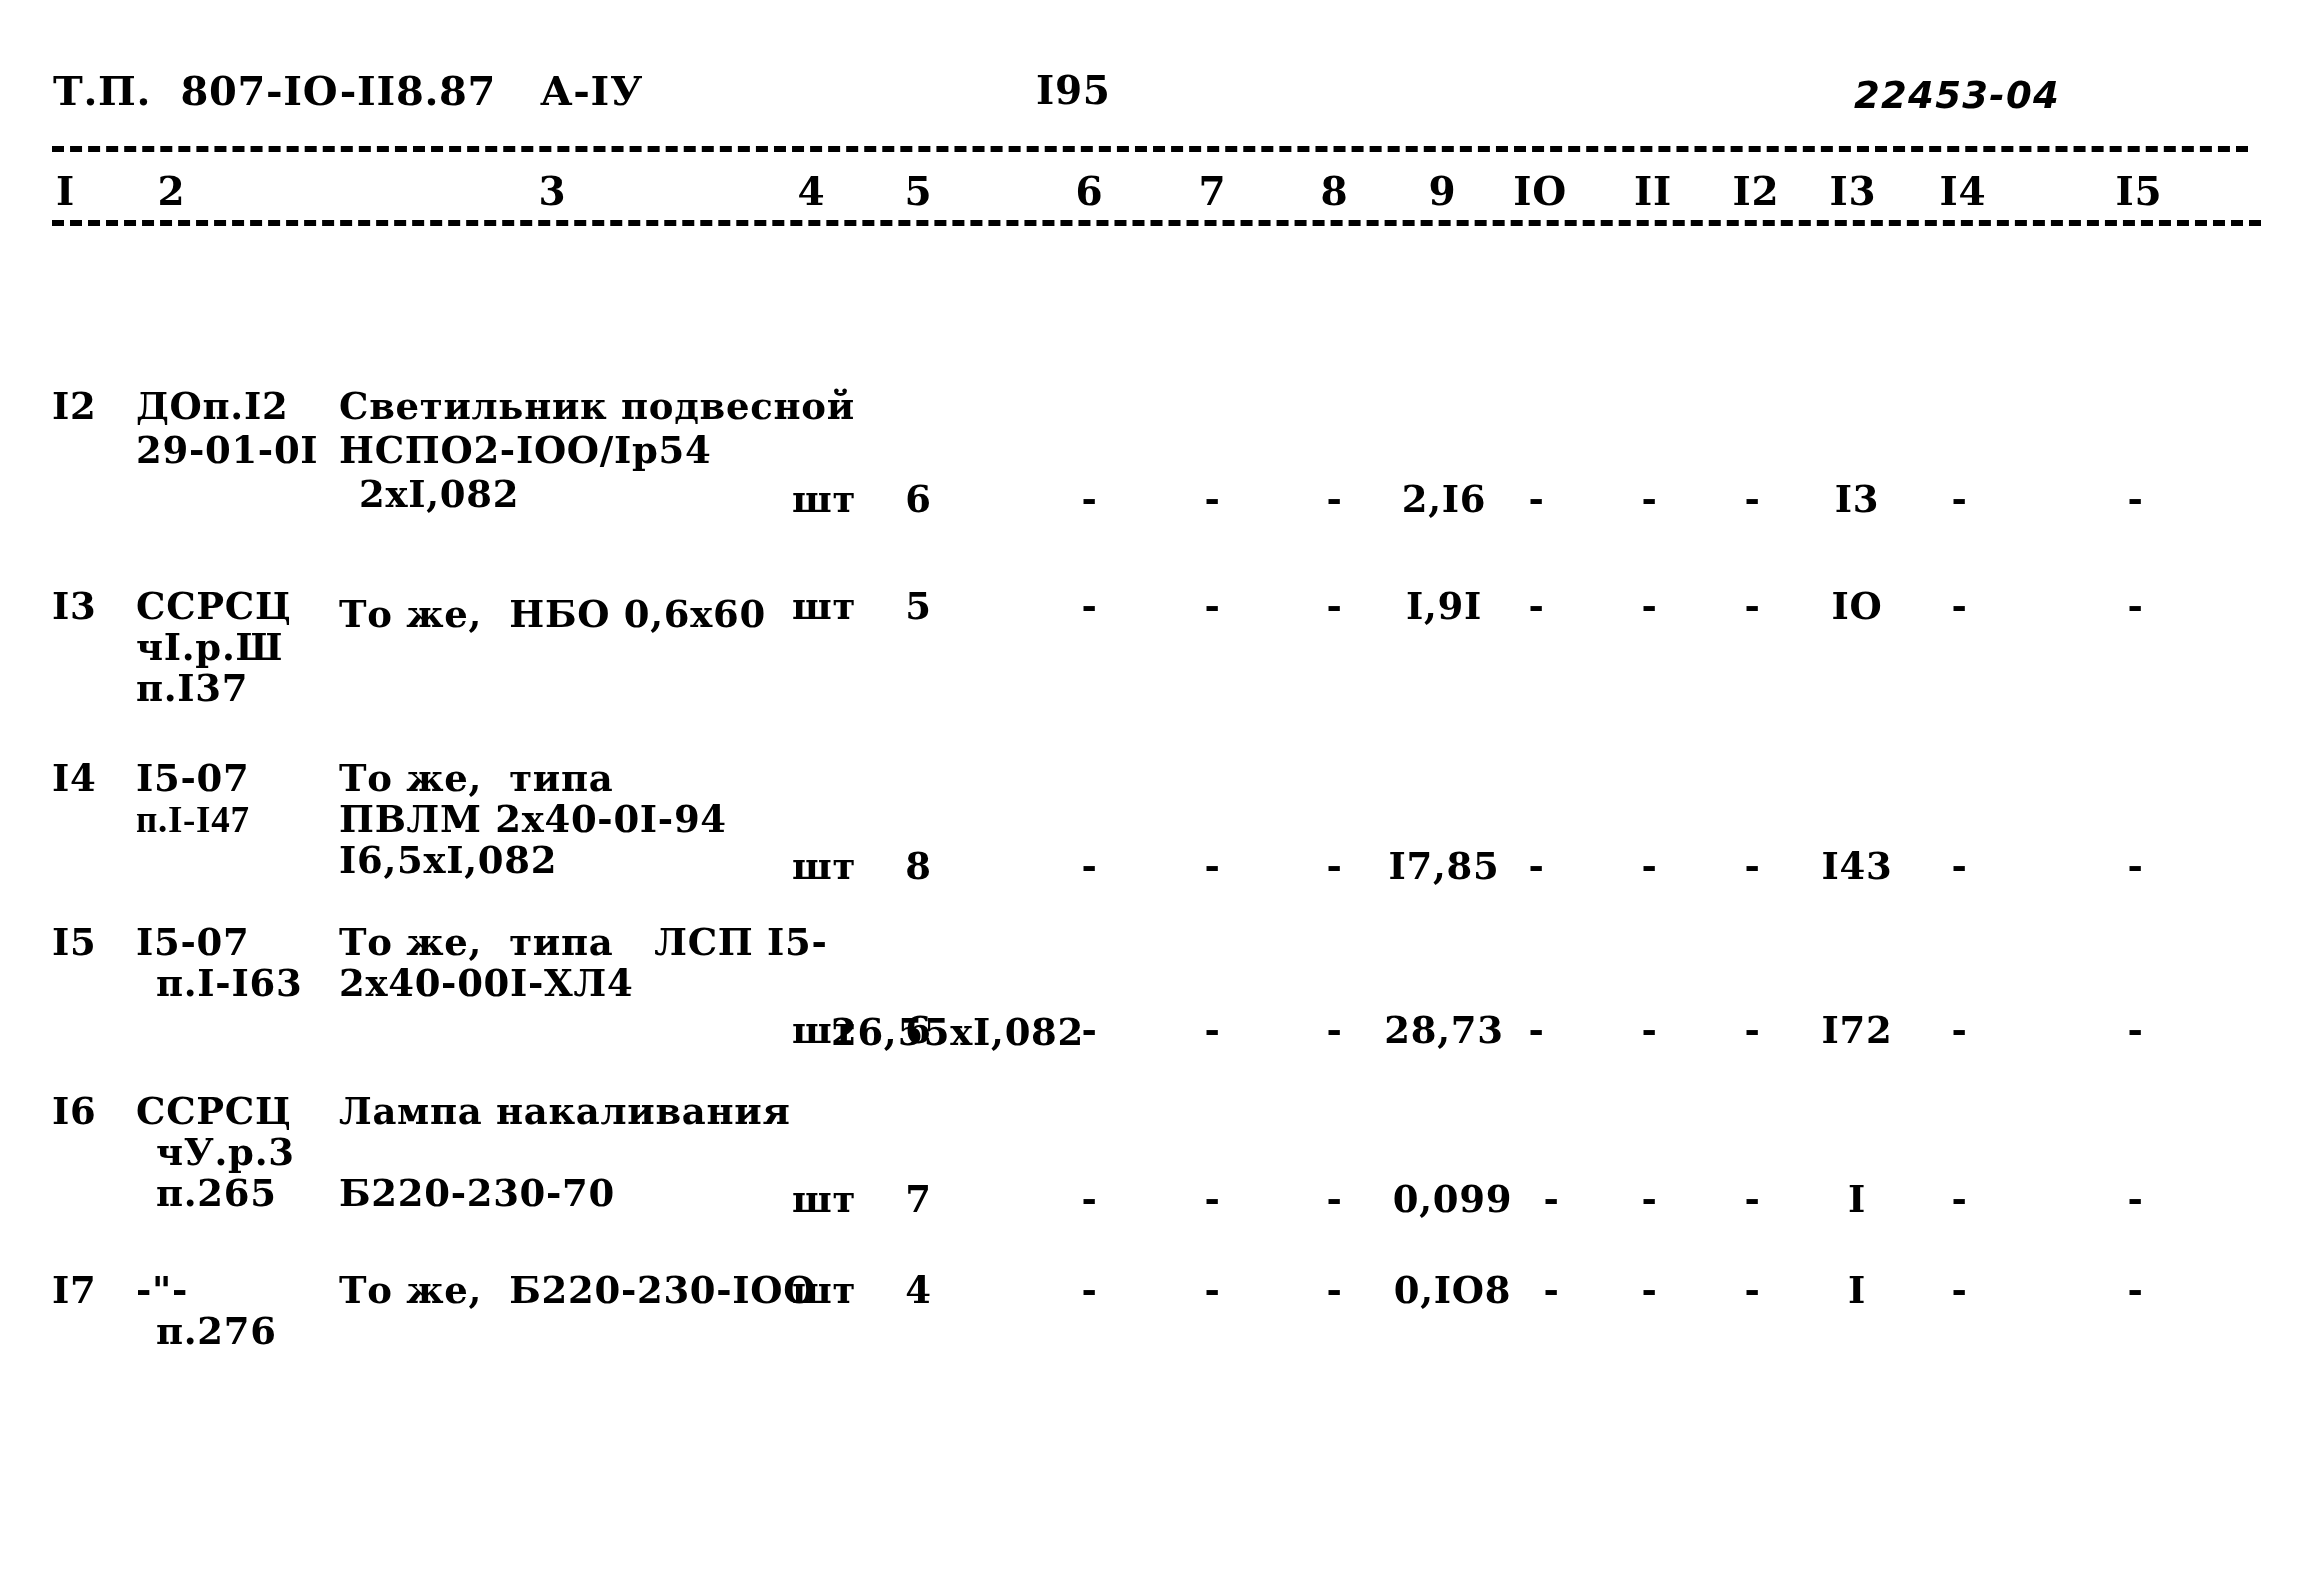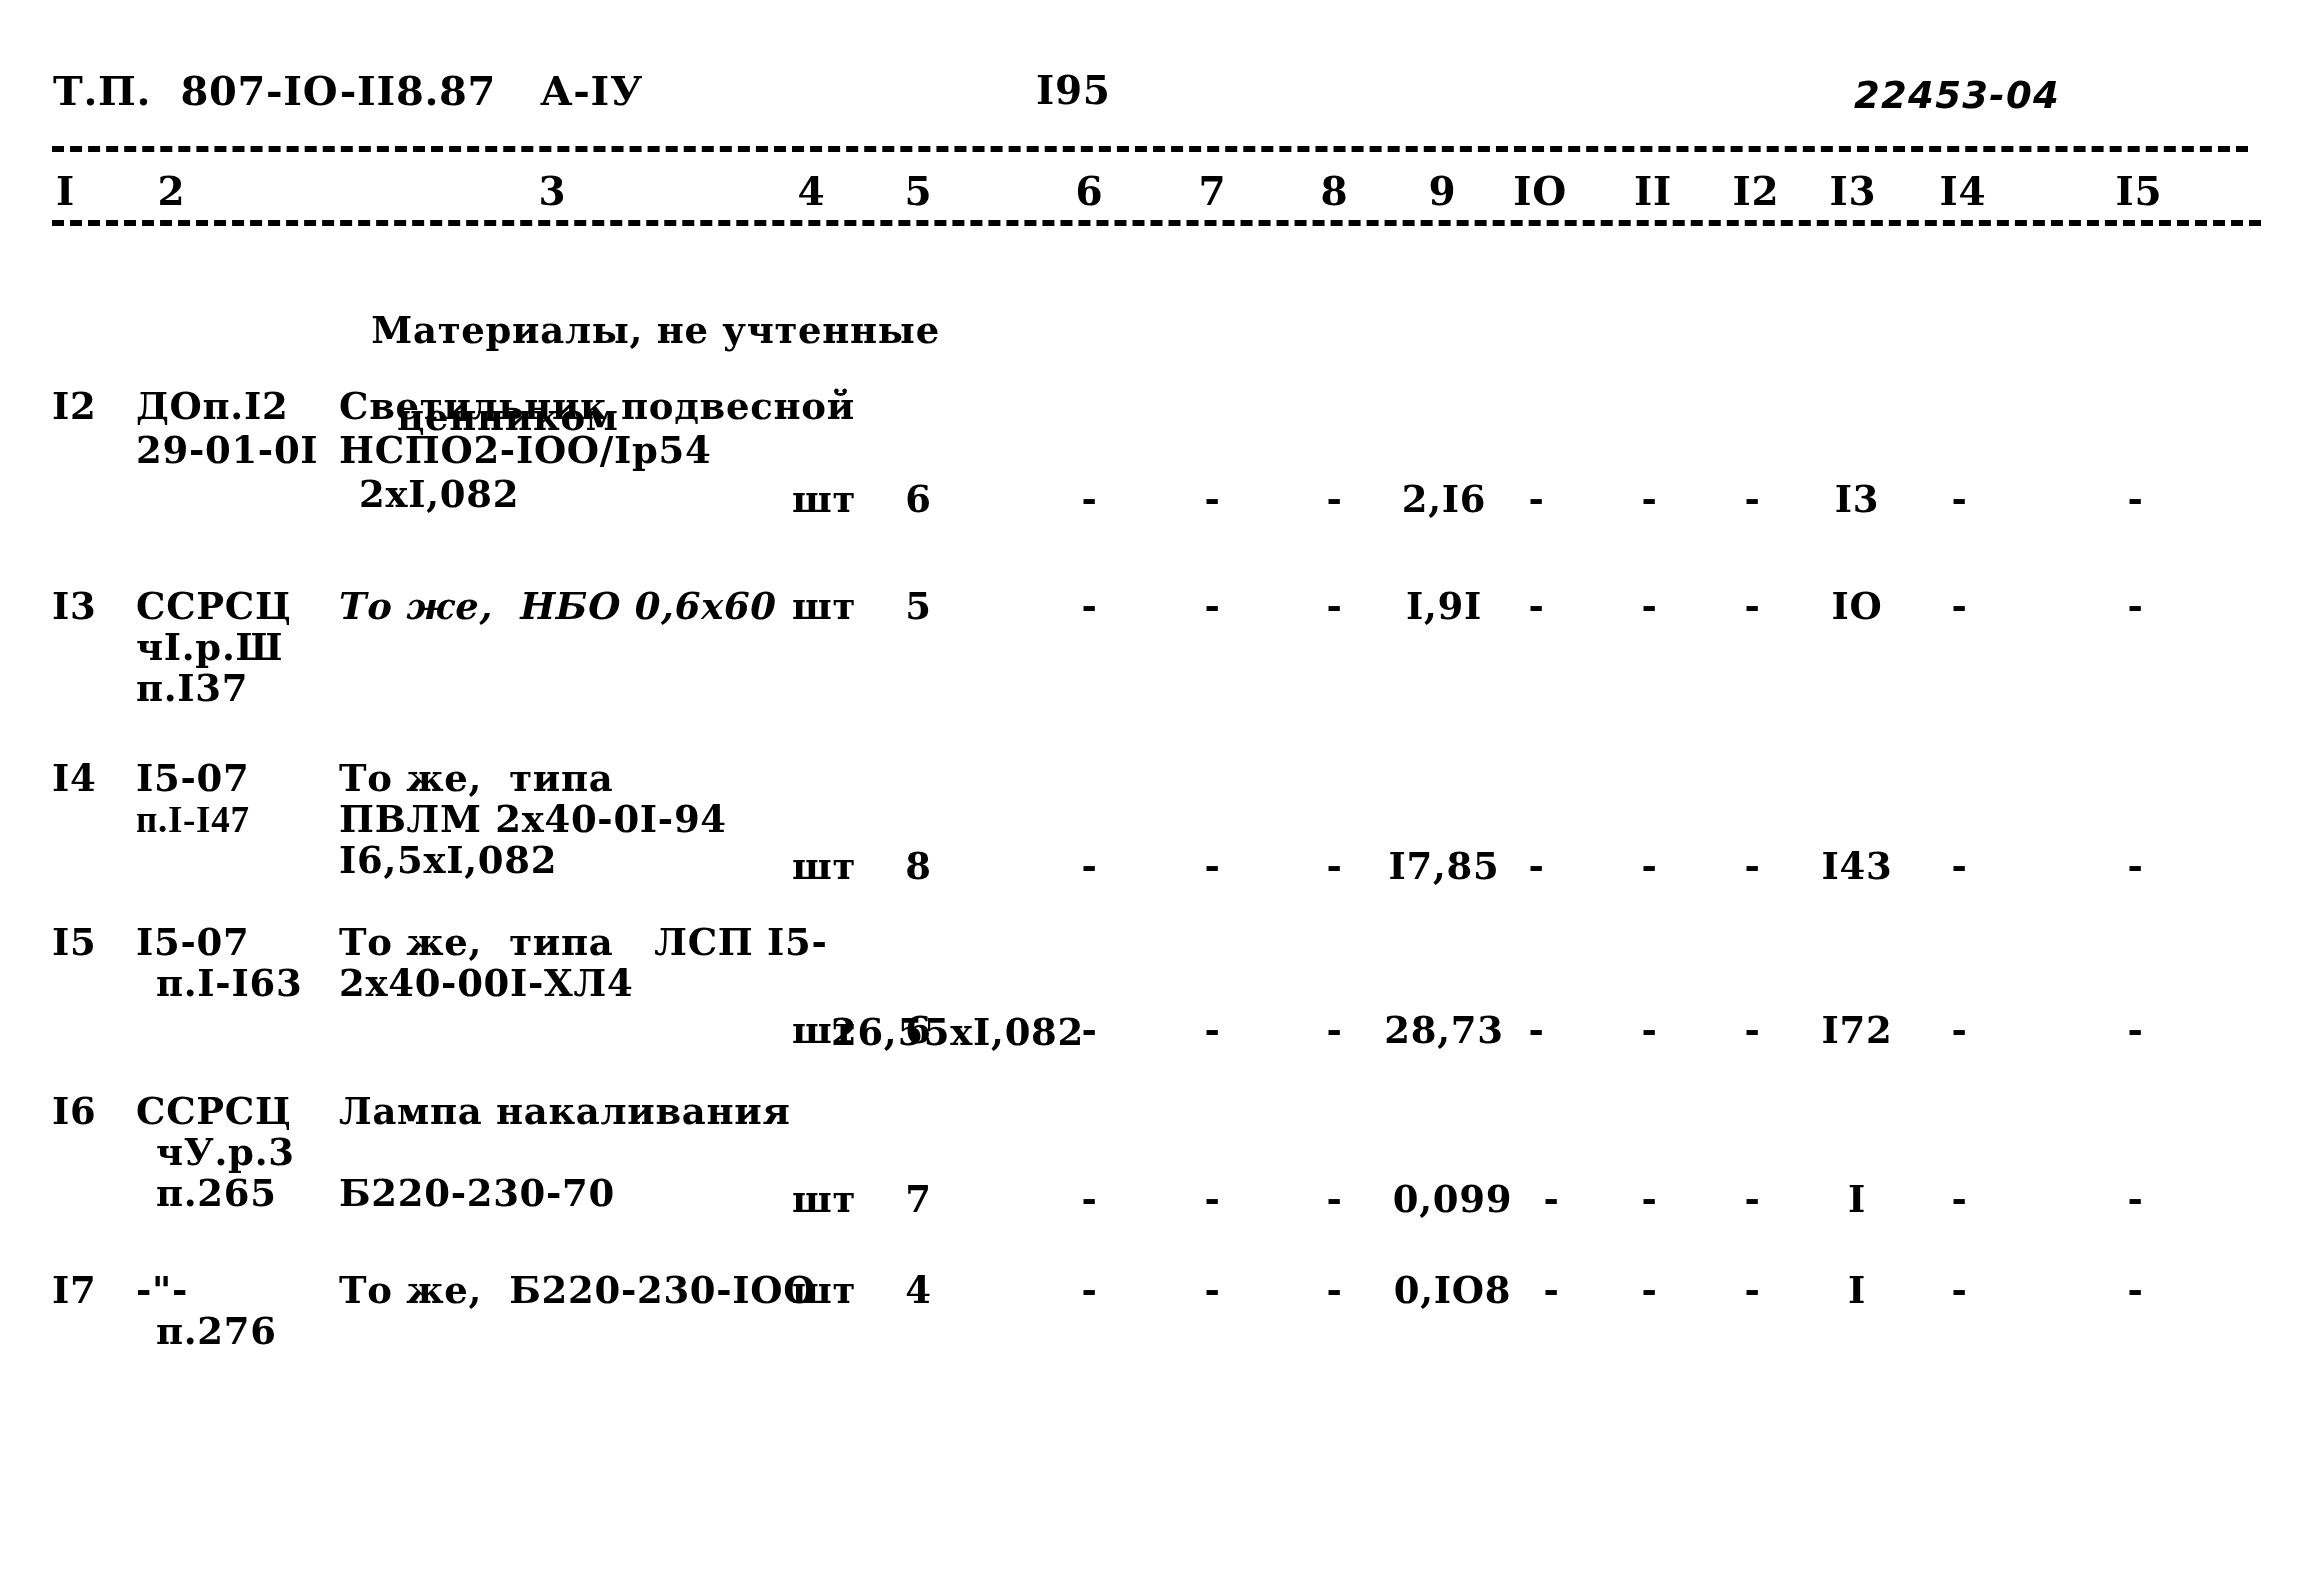--- a/index.html
+++ b/index.html
@@ -152,24 +152,20 @@
     <div class="tw colnum" style="left:1510px;width:60px;">IO</div>
     <div class="tw colnum" style="left:1623px;width:60px;">II</div>
     <div class="tw colnum" style="left:1726px;width:60px;">I2</div>
     <div class="tw colnum" style="left:1823px;width:60px;">I3</div>
     <div class="tw colnum" style="left:1933px;width:60px;">I4</div>
     <div class="tw colnum" style="left:2109px;width:60px;">I5</div>
   </div>
 
   <div class="dash-rule rule-below"></div>
 
-  <div class="tw section-caption">
-    <span>Материалы, не учтенные</span>
-    <span class="l2">ценником</span>
-  </div>
 
   <div class="rows">
 
     <div class="row" style="top:385px;">
       <div class="tw cell c-no" style="top:0;">I2</div>
       <div class="tw cell c-code" style="top:0;">ДОп.I2</div>
       <div class="tw cell c-code" style="top:44px;">29-01-0I</div>
       <div class="tw cell c-name" style="top:0;">Светильник подвесной</div>
       <div class="tw cell c-name" style="top:44px;">НСПО2-IОО/Iр54</div>
       <div class="tw cell c-name" style="top:88px;left:359px;">2хI,082</div>
@@ -185,21 +181,21 @@
       <div class="tw num" style="top:93px;left:1807px;width:100px;">I3</div>
       <div class="tw dash" style="top:93px;left:1933px;width:53px;">-</div>
       <div class="tw dash" style="top:93px;left:2109px;width:53px;">-</div>
     </div>
 
     <div class="row" style="top:585px;">
       <div class="tw cell c-no" style="top:0;">I3</div>
       <div class="tw cell c-code" style="top:0;">ССРСЦ</div>
       <div class="tw cell c-code" style="top:41px;">чI.р.Ш</div>
       <div class="tw cell c-code" style="top:82px;">п.I37</div>
-      <div class="tw cell c-name" style="top:0;font-style:italic;">То же,  НБО 0,6х60</div>
+      <div class="tw cell c-name" style="top:8px;">То же,  НБО 0,6х60</div>
       <div class="tw cell c-unit" style="top:0;">шт</div>
       <div class="tw num" style="top:0;left:892px;width:53px;">5</div>
       <div class="tw dash" style="top:0;left:1063px;width:53px;">-</div>
       <div class="tw dash" style="top:0;left:1186px;width:53px;">-</div>
       <div class="tw dash" style="top:0;left:1308px;width:53px;">-</div>
       <div class="tw num" style="top:0;left:1381px;width:126px;">I,9I</div>
       <div class="tw dash" style="top:0;left:1510px;width:53px;">-</div>
       <div class="tw dash" style="top:0;left:1623px;width:53px;">-</div>
       <div class="tw dash" style="top:0;left:1726px;width:53px;">-</div>
       <div class="tw num" style="top:0;left:1807px;width:100px;">IO</div>

